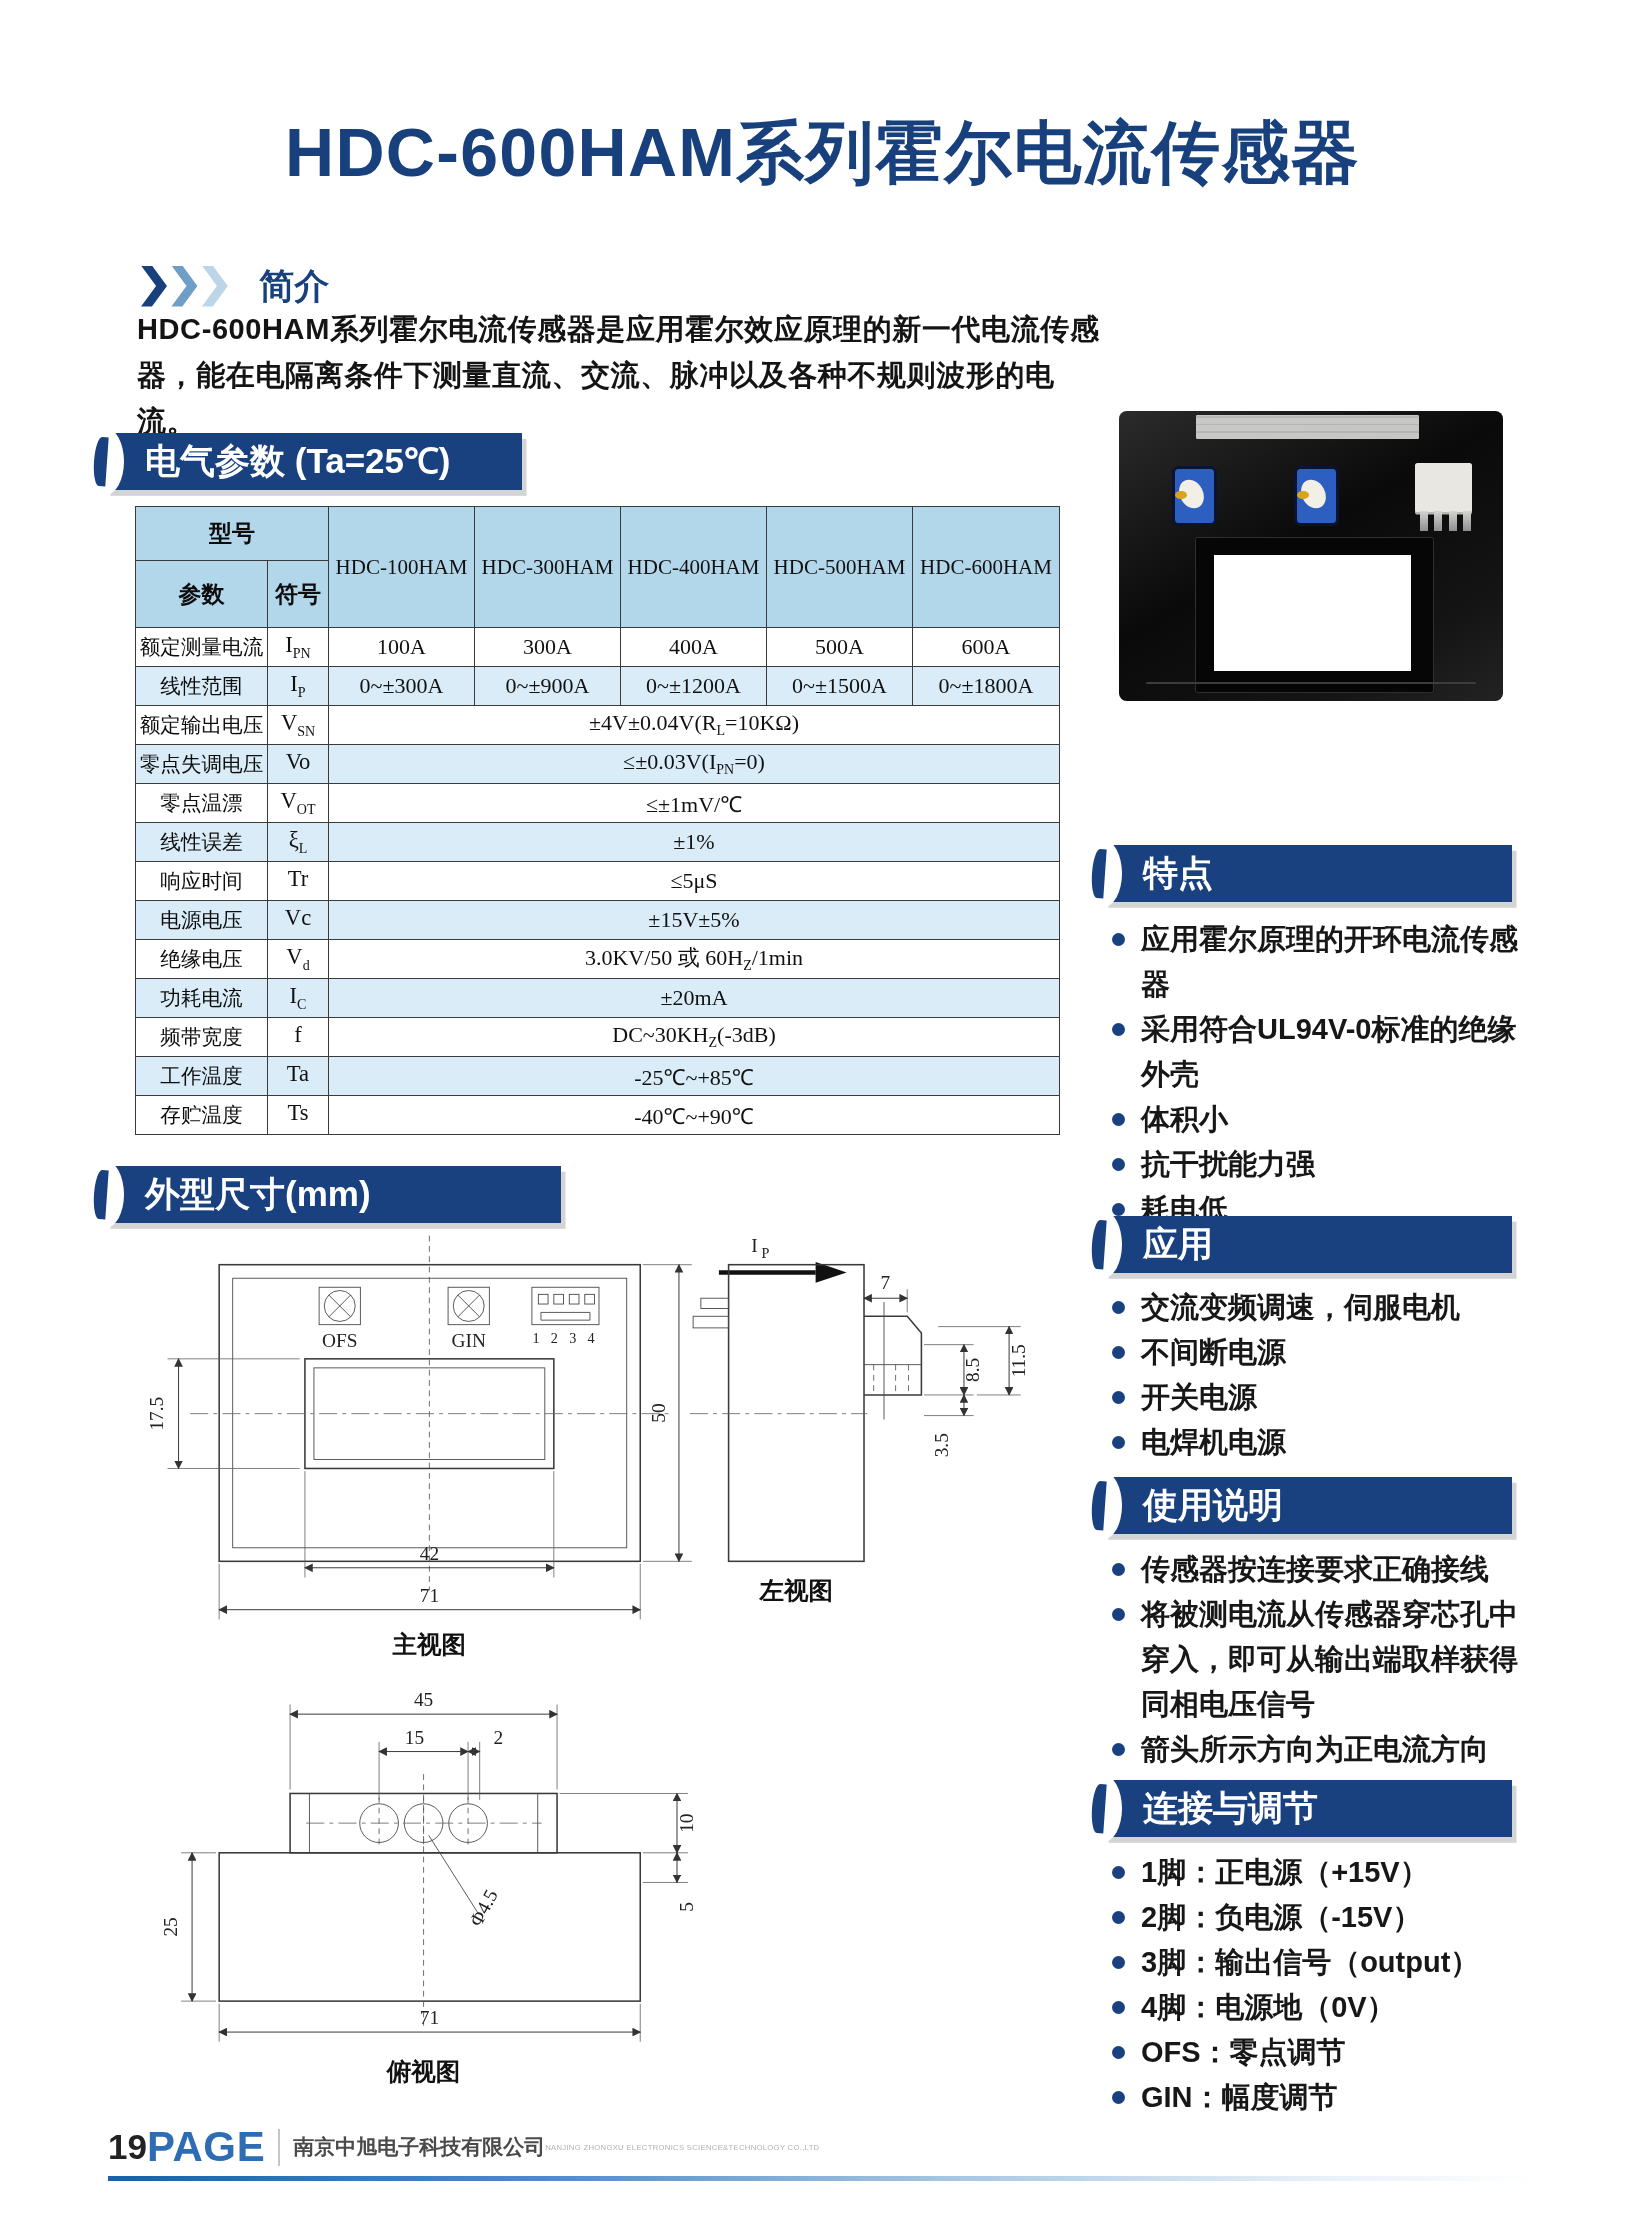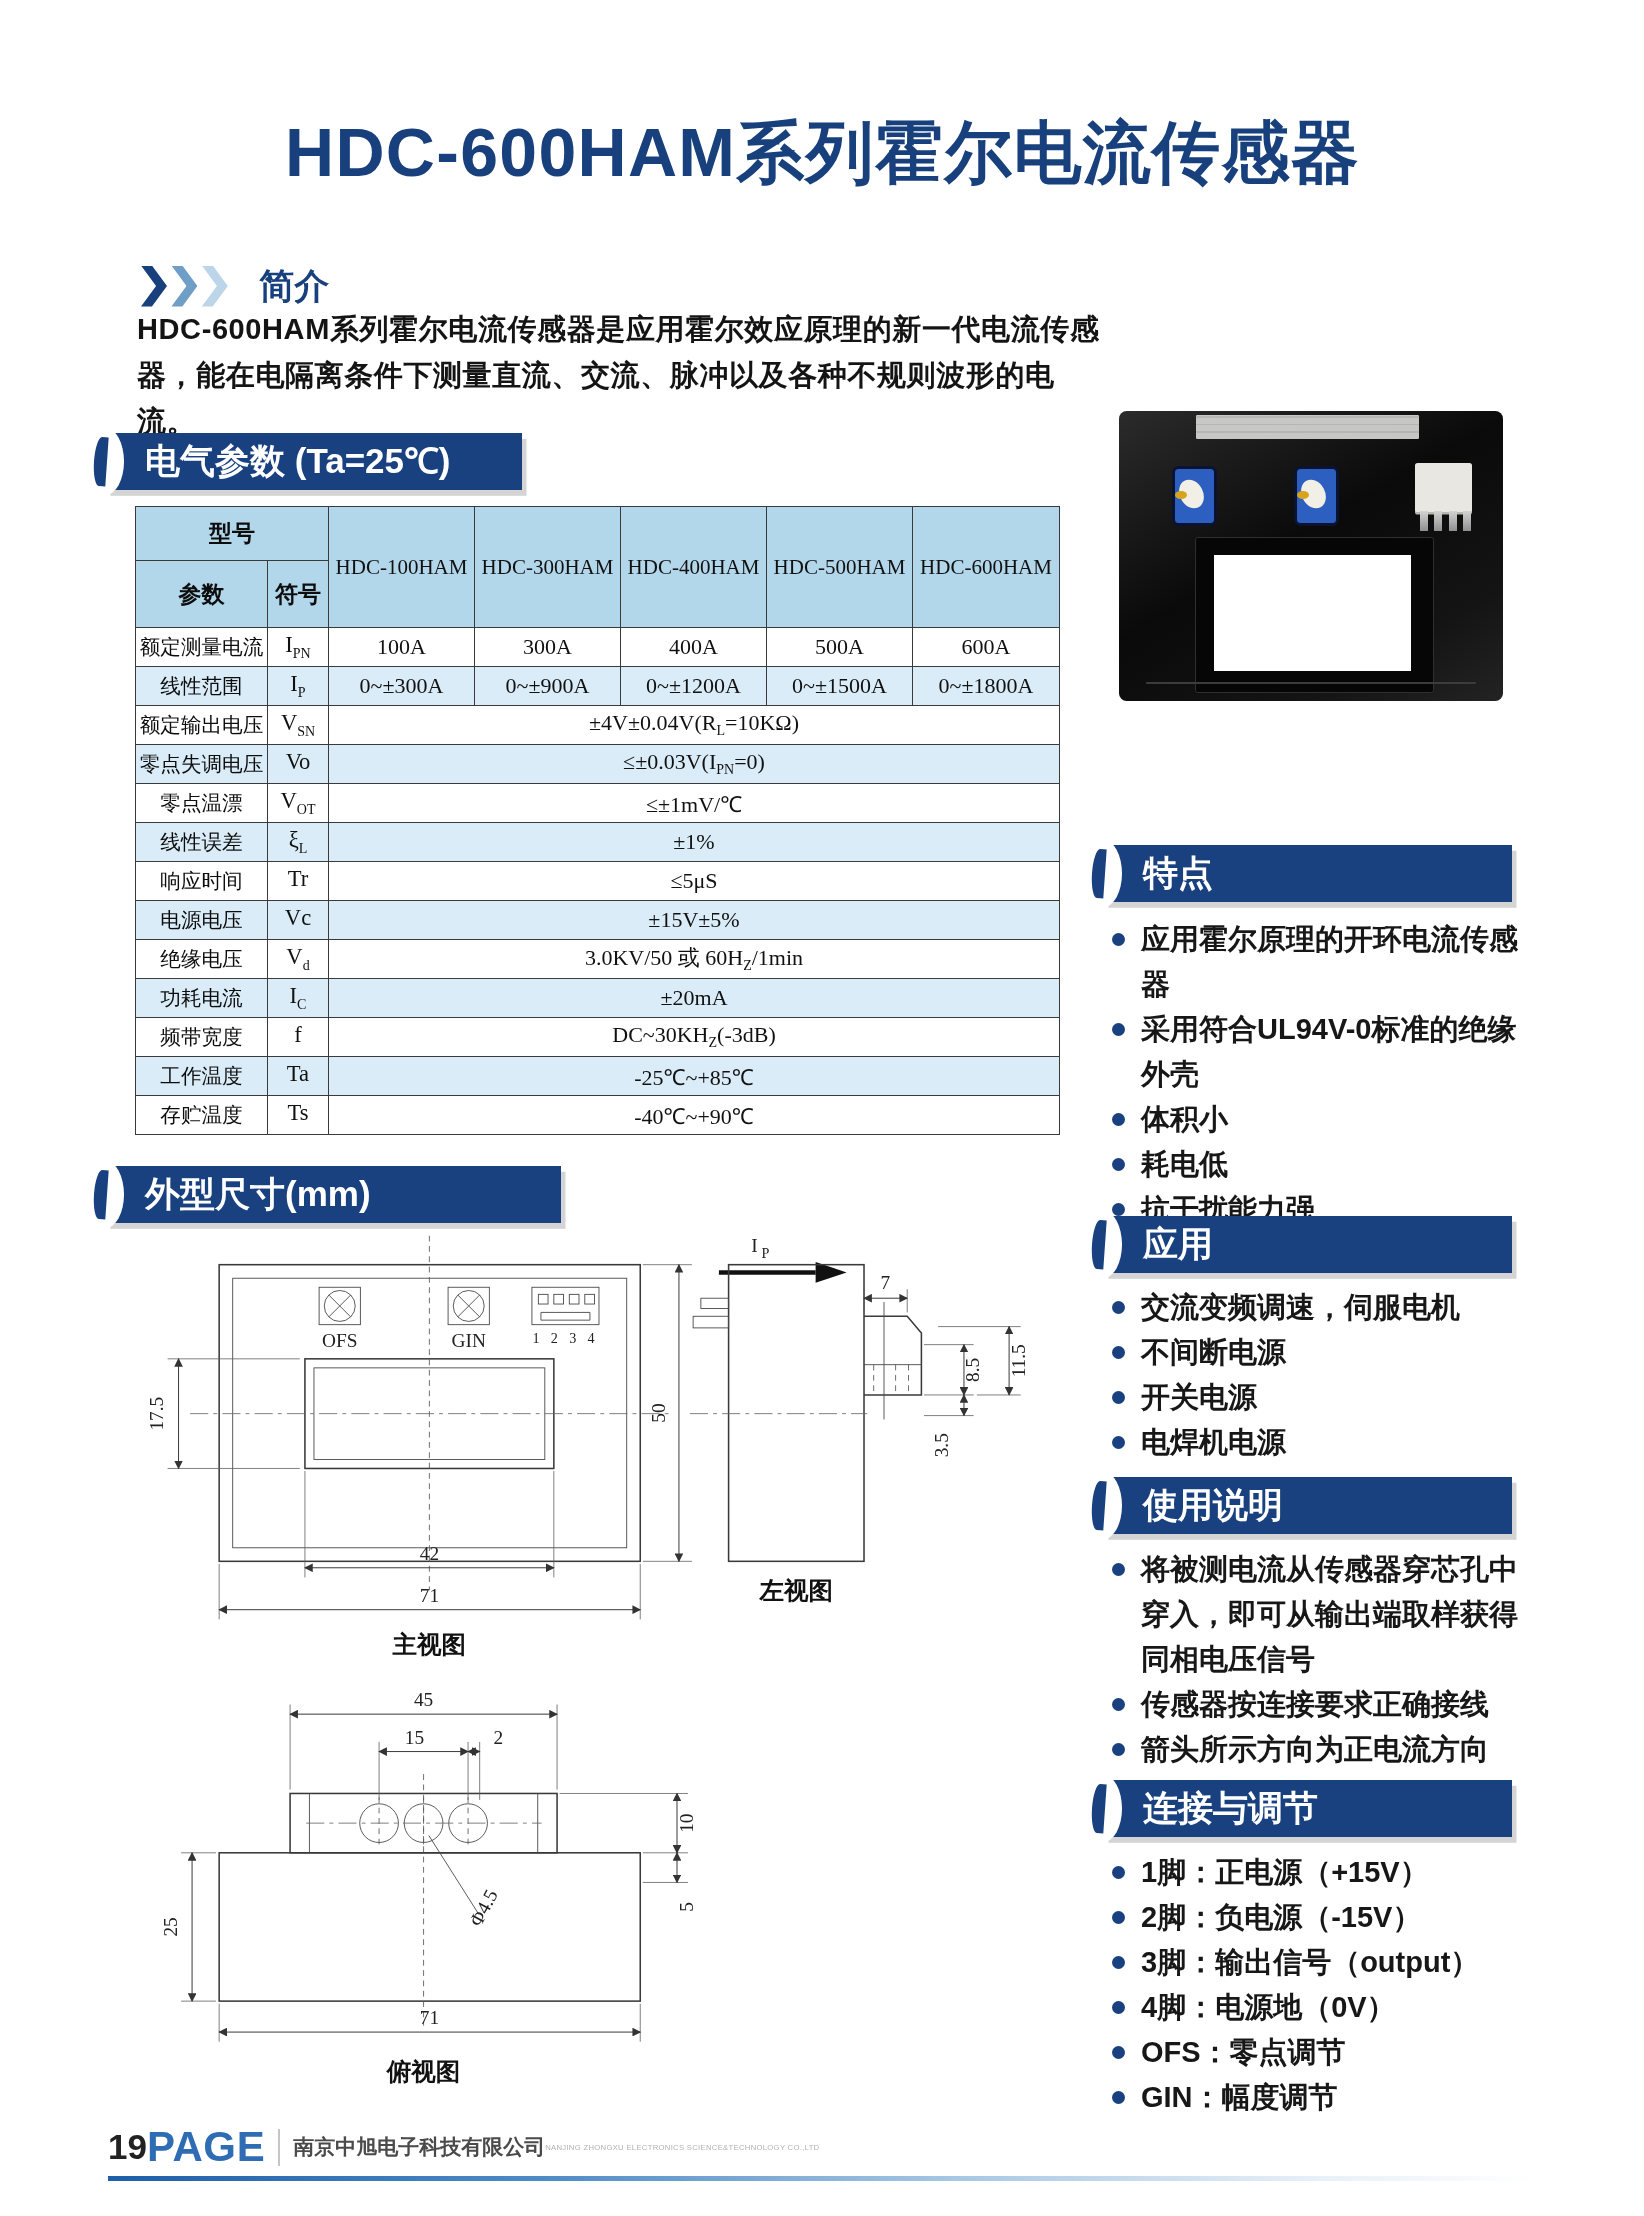--- a/index.html
+++ b/index.html
@@ -245,40 +245,40 @@
     </div>
   </div>
 
   <div class="banner" id="banner-feat">
     <span>特点</span>
   </div>
   <ul class="bullets" id="list-feat">
     <li>应用霍尔原理的开环电流传感器</li>
     <li>采用符合UL94V-0标准的绝缘外壳</li>
     <li>体积小</li>
+    <li>抗干扰能力强</li>
     <li>耗电低</li>
-    <li>抗干扰能力强</li>
   </ul>
 
   <div class="banner" id="banner-app">
     <span>应用</span>
   </div>
   <ul class="bullets" id="list-app">
     <li>交流变频调速，伺服电机</li>
     <li>不间断电源</li>
     <li>开关电源</li>
     <li>电焊机电源</li>
   </ul>
 
   <div class="banner" id="banner-use">
     <span>使用说明</span>
   </div>
   <ul class="bullets" id="list-use">
+    <li>传感器按连接要求正确接线</li>
     <li>将被测电流从传感器穿芯孔中穿入，即可从输出端取样获得同相电压信号</li>
-    <li>传感器按连接要求正确接线</li>
     <li>箭头所示方向为正电流方向</li>
   </ul>
 
   <div class="banner" id="banner-conn">
     <span>连接与调节</span>
   </div>
   <ul class="bullets" id="list-conn">
     <li>1脚：正电源（+15V）</li>
     <li>2脚：负电源（-15V）</li>
     <li>3脚：输出信号（output）</li>

